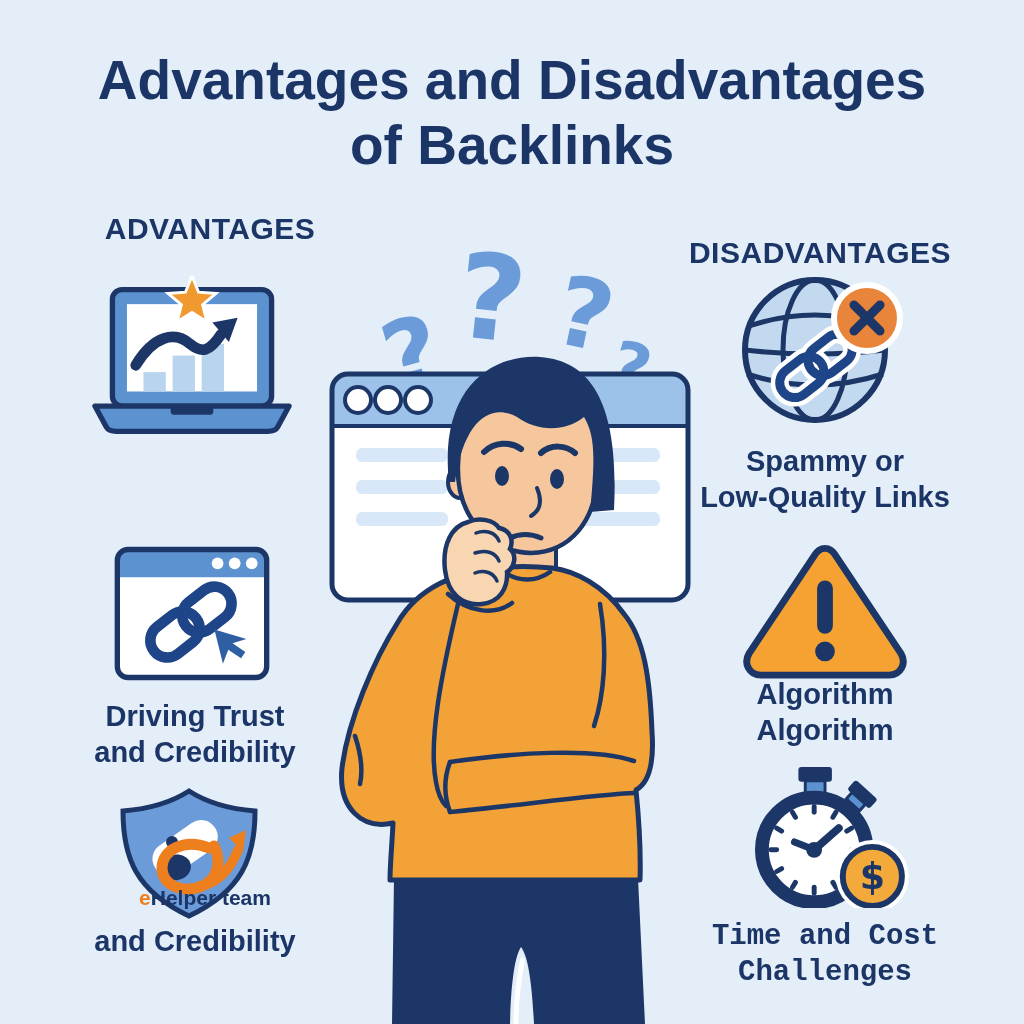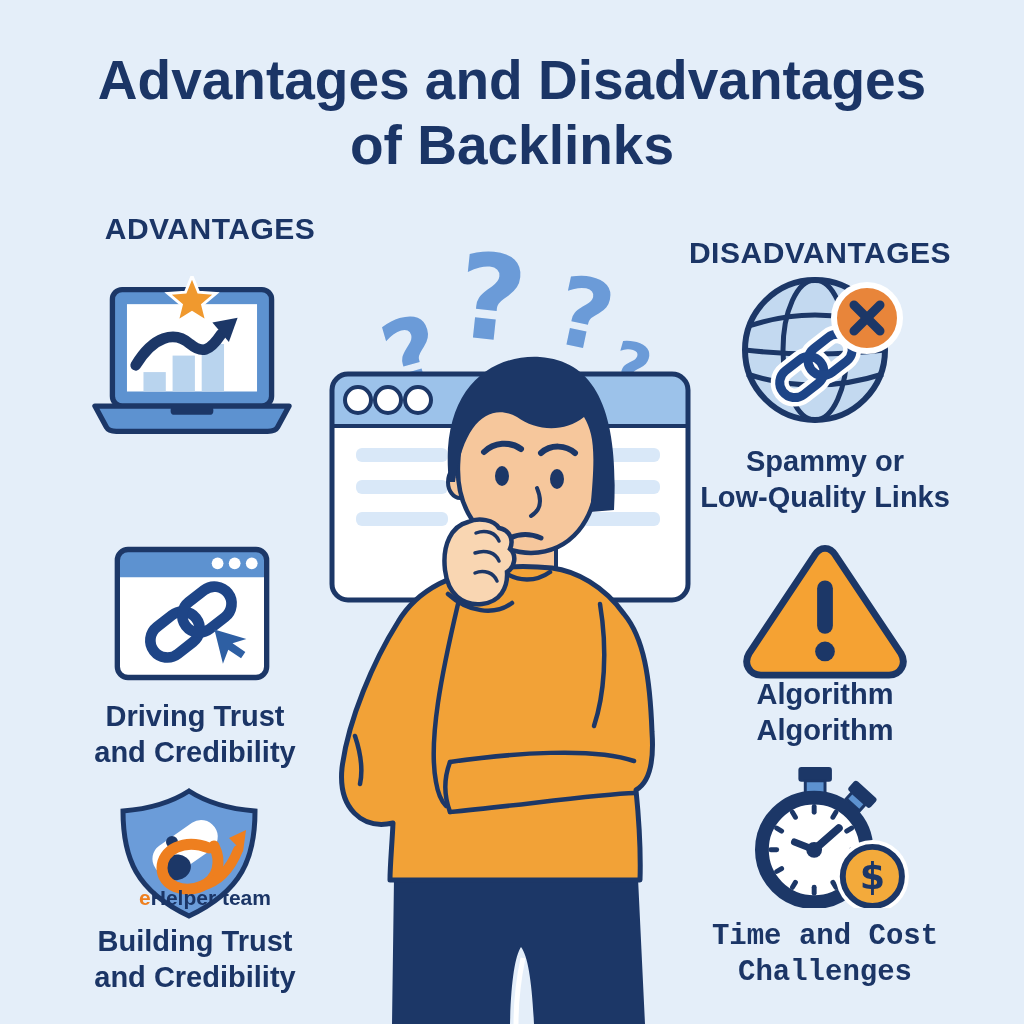--- a/index.html
+++ b/index.html
@@ -184,21 +184,20 @@
         <path d="M95 62 C70 52 48 64 48 82 C48 100 70 108 88 100 C104 93 108 76 100 60" stroke="#ee7f1f" stroke-width="11" fill="none" stroke-linecap="round"></path>
         <path d="M88 100 C104 96 116 84 124 64" stroke="#ee7f1f" stroke-width="10" fill="none" stroke-linecap="round"></path>
         <path d="M115 52 L132 44 L129 66 Z" fill="#ee7f1f"></path>
       </g>
     </svg>
   </div>
   <div class="watermark">
     <span class="wm-e">e</span><span>Helper team</span>
   </div>
   <div class="label adv-label-3">
-    <span>Building Trust</span>
     <span>and Credibility</span>
   </div>
 
   <div class="icon-block dis-icon-1">
     <svg width="175" height="160" viewBox="0 0 175 160">
       <circle cx="82" cy="80" r="70" fill="#c3d9f0" stroke="#1c3767" stroke-width="6"></circle>
       <ellipse cx="82" cy="80" rx="32" ry="70" fill="none" stroke="#1c3767" stroke-width="5"></ellipse>
       <path d="M16 56 Q82 34 148 56" fill="none" stroke="#1c3767" stroke-width="5"></path>
       <path d="M14 104 Q82 126 150 104" fill="none" stroke="#1c3767" stroke-width="5"></path>
       <path d="M12 80 Q82 88 152 80" fill="none" stroke="#1c3767" stroke-width="5"></path>

